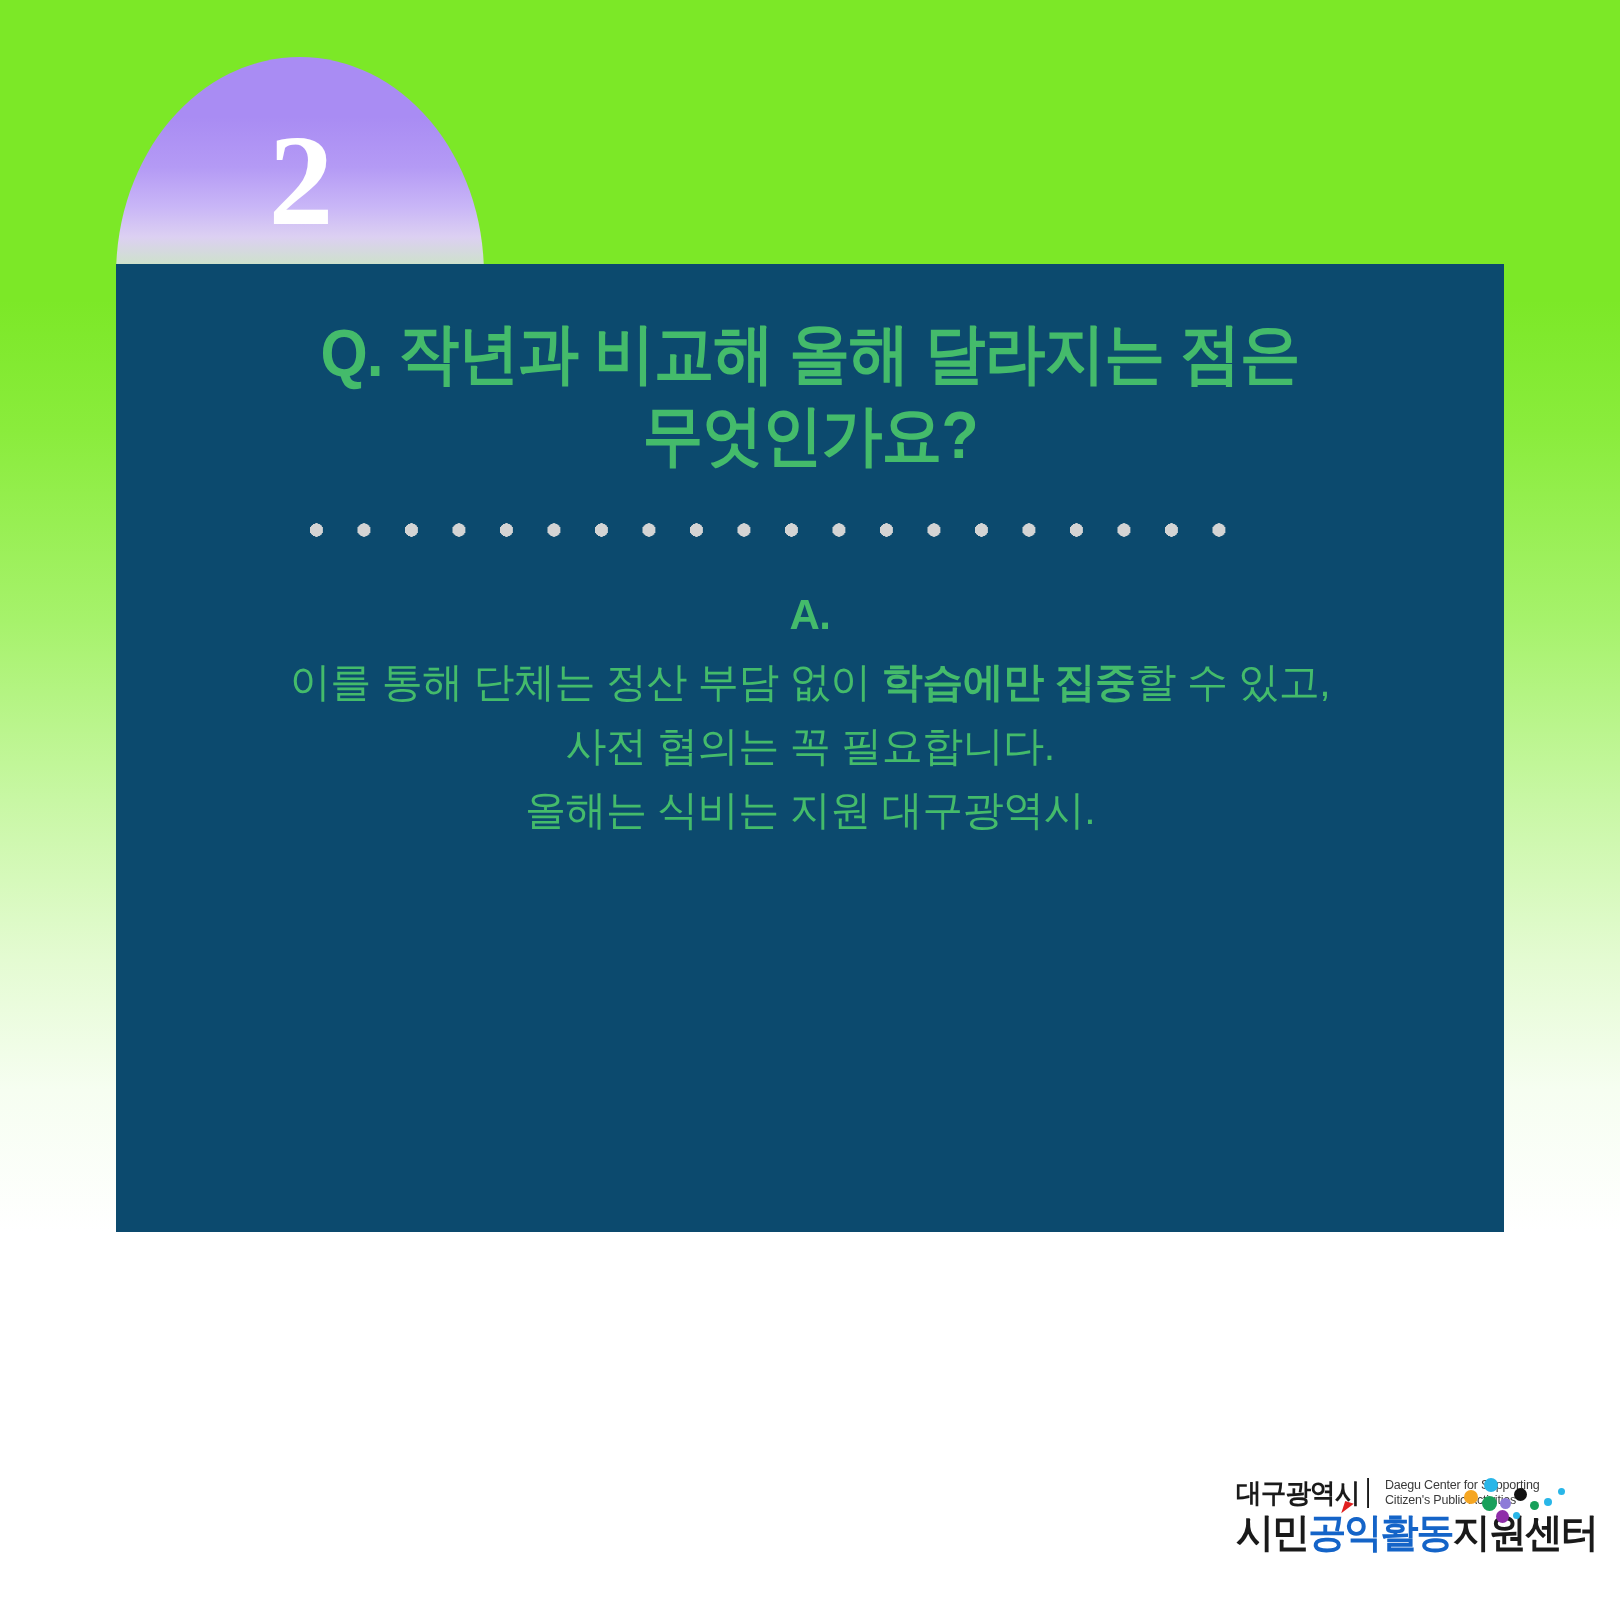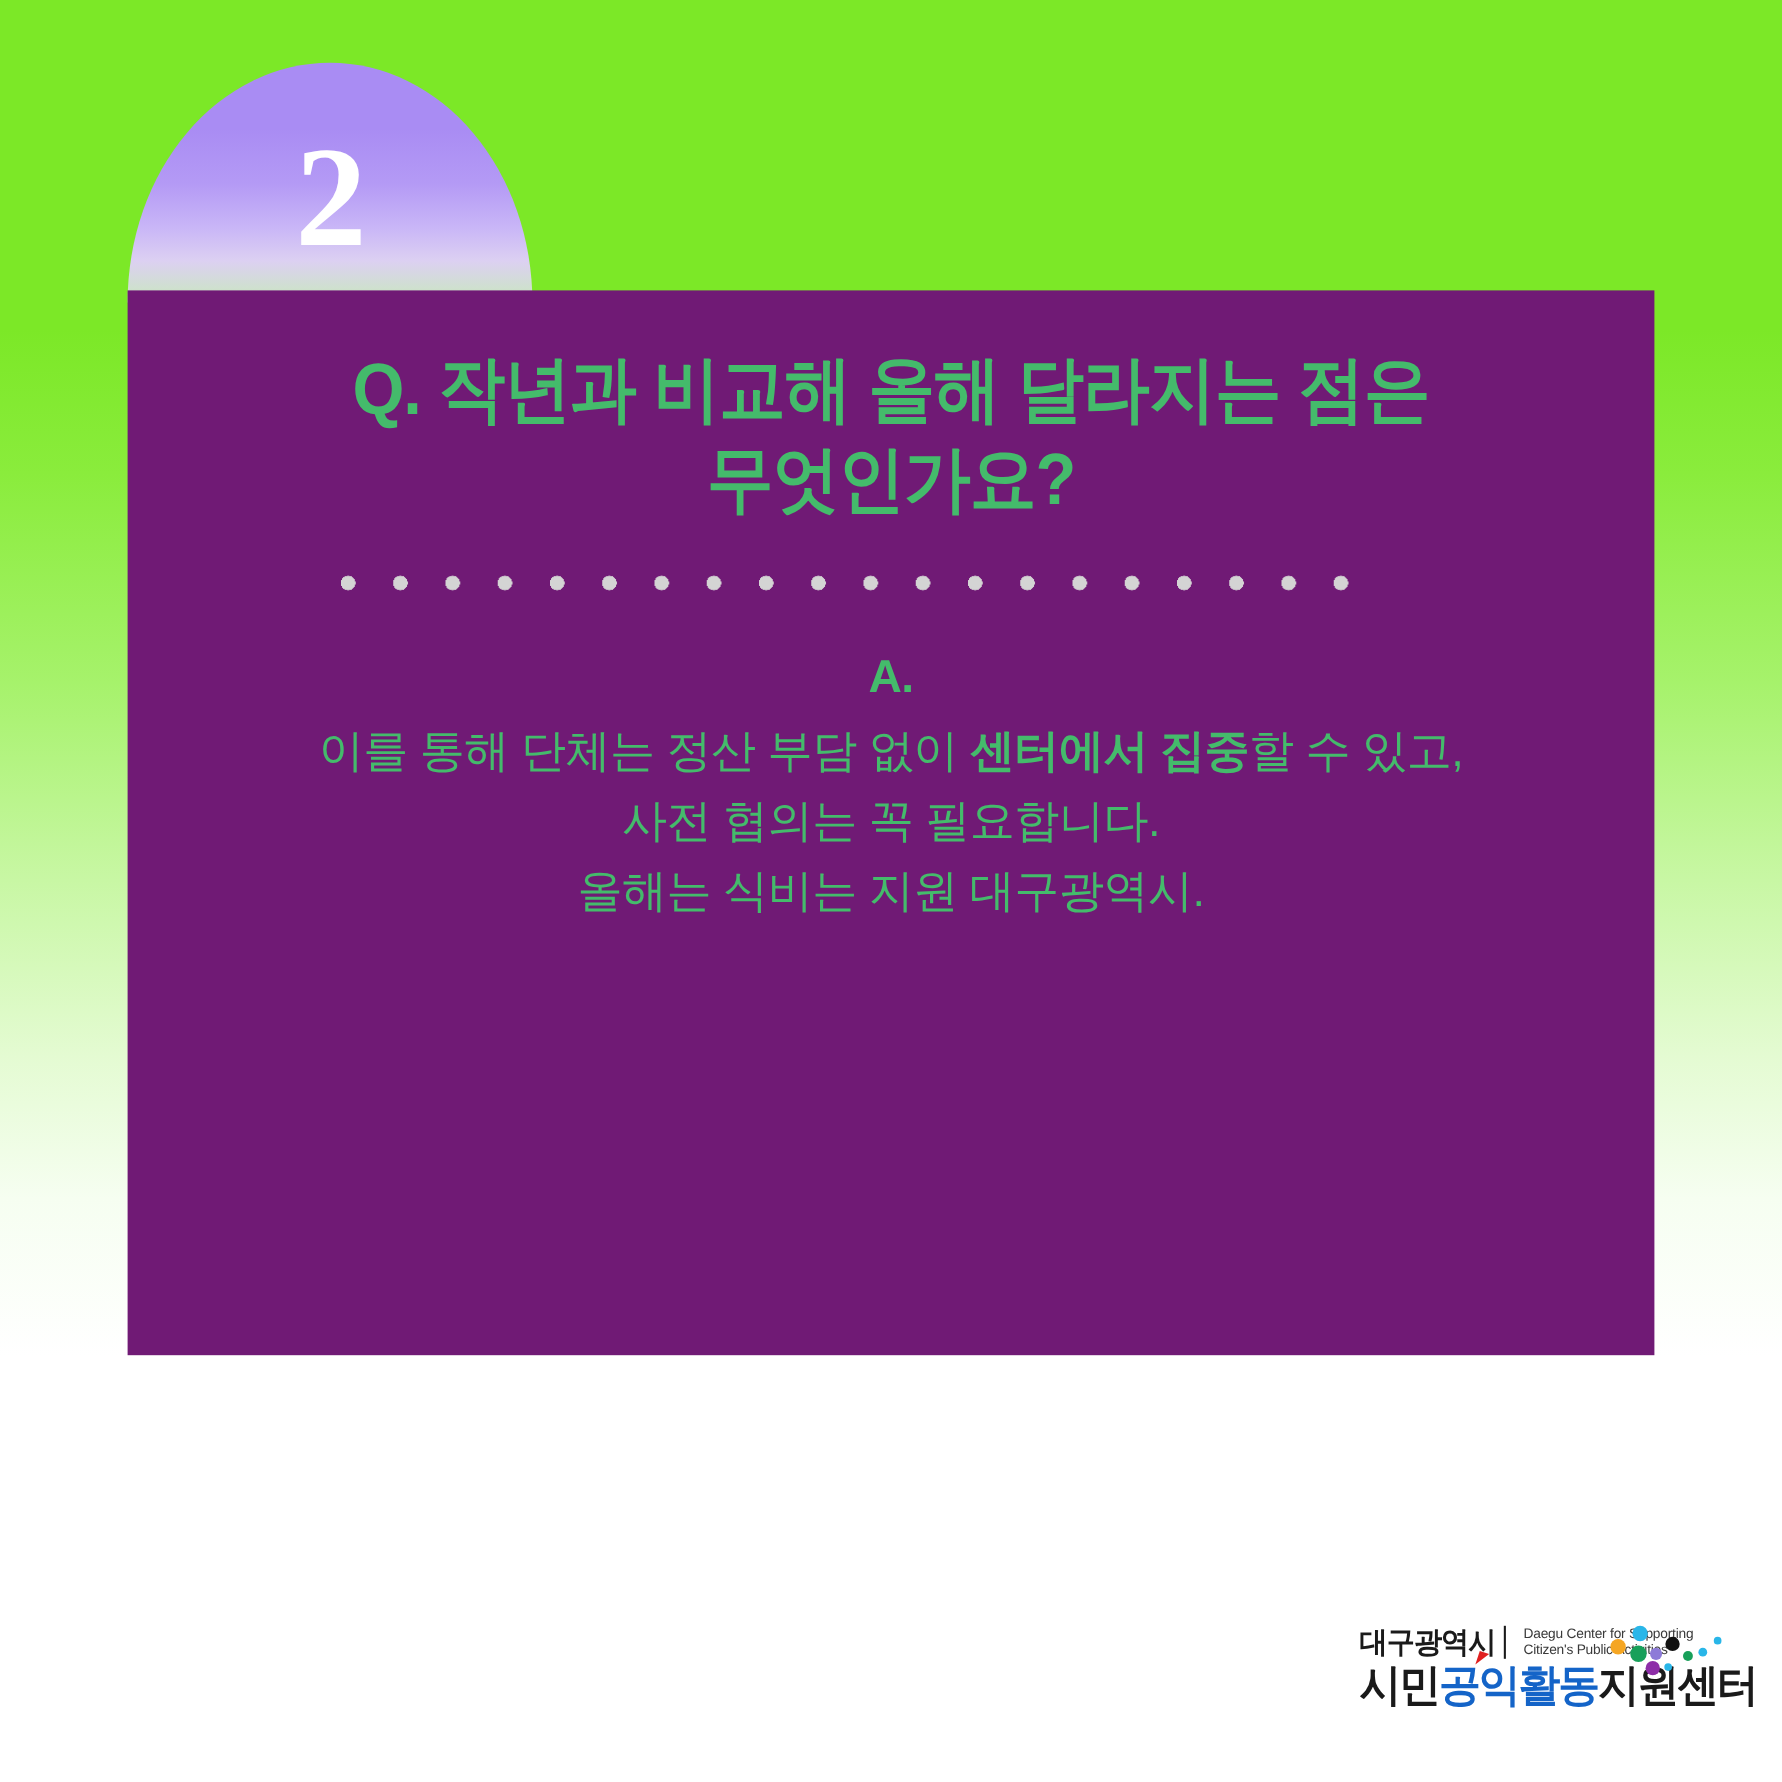--- a/index.html
+++ b/index.html
@@ -72,21 +72,21 @@
     letter-spacing: -2px;
   }
 
   
   .content-card {
     position: absolute;
     left: 116px;
     top: 264px;
     width: 1388px;
     height: 968px;
-    background: #701a75;
+    background: #0c4a6e;
   }
 
   
   .question-title {
     position: absolute;
     left: 60px;
     top: 48px;
     width: 1268px;
     text-align: center;
     color: #44BB6B;
@@ -236,21 +236,21 @@
 
     <div class="question-title">
       <span class="qline">Q. 작년과 비교해 올해 달라지는 점은</span>
       <span class="qline">무엇인가요?</span>
     </div>
 
     <div class="divider-dots"></div>
 
     <div class="answer-block">
       <span class="answer-marker">A.</span>
-      <span class="answer-line"><span>이를 통해 단체는 정산 부담 없이 </span><b>센터에서 집중</b><span>할 수 있고,</span></span>
+      <span class="answer-line"><span>이를 통해 단체는 정산 부담 없이 </span><b>학습에만 집중</b><span>할 수 있고,</span></span>
       <span class="answer-line"><span>사전 협의는 꼭 필요합니다.</span></span>
       <span class="answer-line"><span>올해는 식비는 지원 대구광역시.</span></span>
     </div>
 
   </div>
 
   <div class="logo-lockup">
     <div class="logo-row-top">
       <div class="logo-city">대구광역시</div>
       <div class="logo-en">

